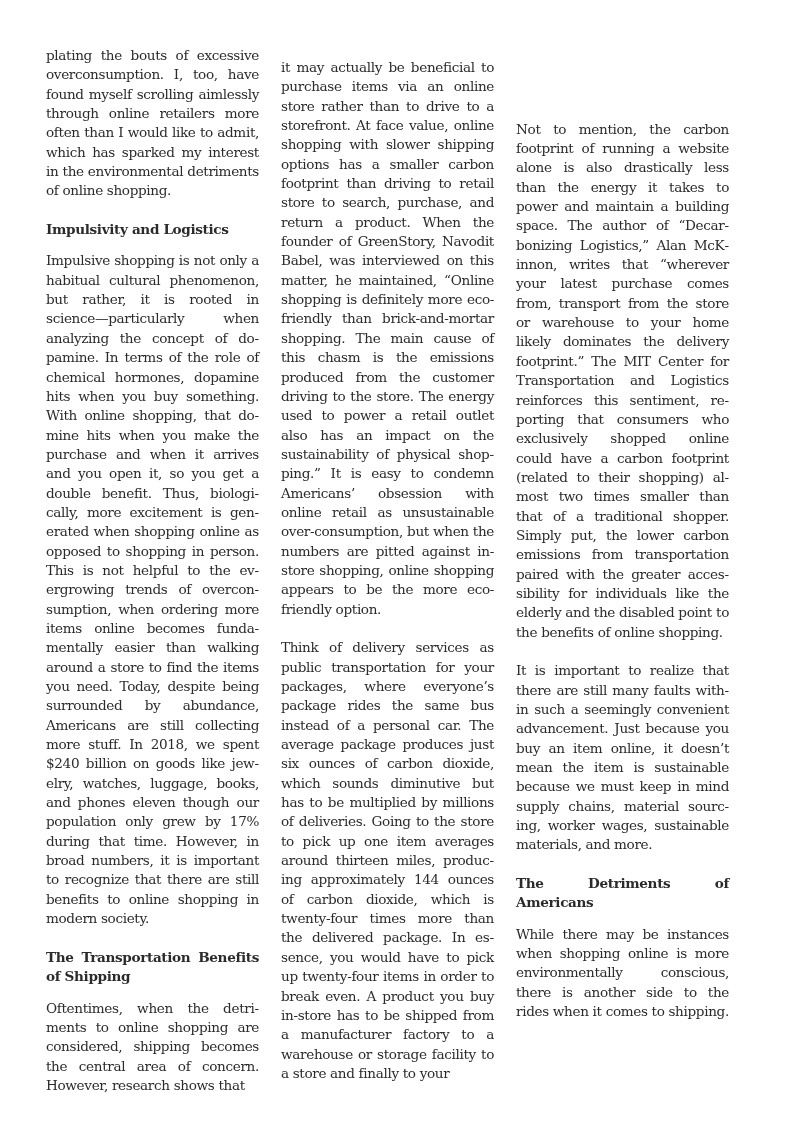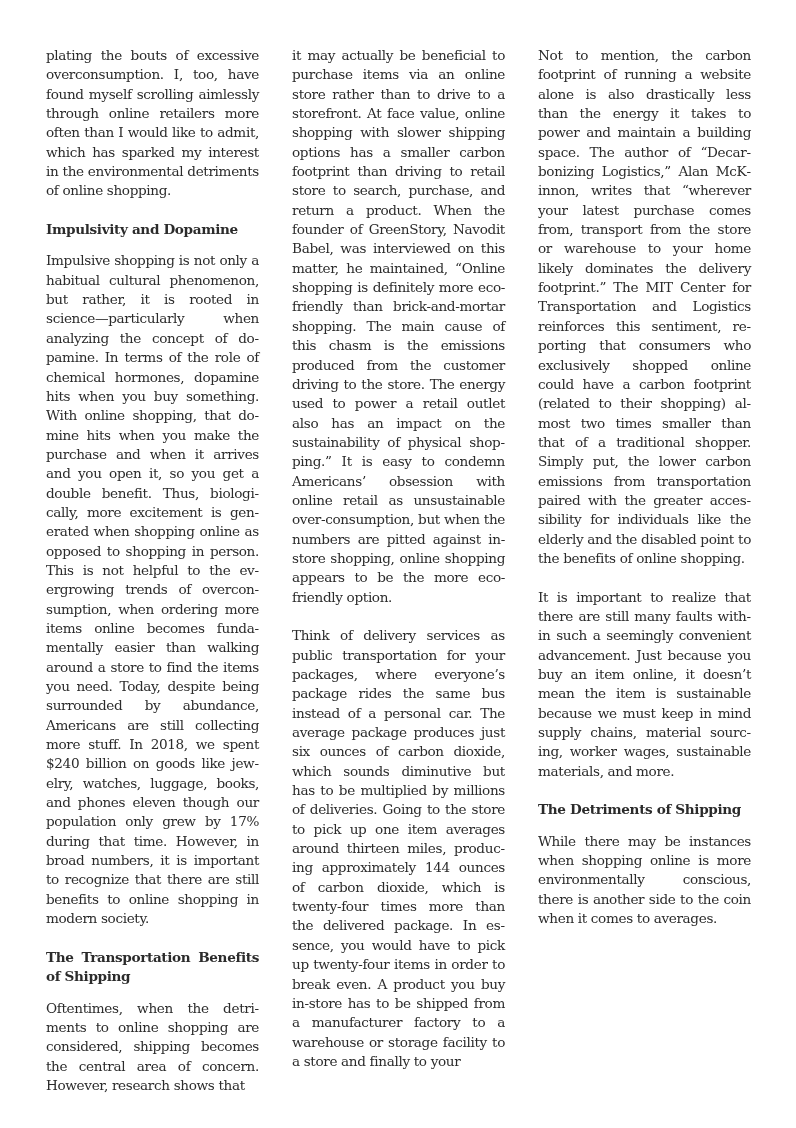--- a/index.html
+++ b/index.html
@@ -1,19 +1,19 @@
 <!DOCTYPE html>
 <html><head>
 <meta charset="utf-8">
 <style>
   html, body { margin: 0; padding: 0; background: #ffffff; }
   body { width: 796px; height: 1128px; position: relative; overflow: hidden; }
   .page {
     position: absolute; left: 46px; top: 46px; width: 706px;
-    display: flex; gap: 33px;
+    display: flex; gap: 22px; align-items: center;
   }
   .col {
     width: 213px;
     font-family: "DejaVu Serif", "Liberation Serif", serif;
     font-size: 13.6px;
     line-height: 19.35px;
     color: #2b2b2b;
     letter-spacing: -0.35px;
     word-spacing: 0px;
   }
@@ -31,28 +31,28 @@
     text-align-last: left;
   }
   .col h3 + p { margin-top: 12px; }
 </style>
 </head>
 <body>
 
 <div class="page">
   <div class="col">
     <p>plating the bouts of excessive overconsumption. I, too, have found myself scrolling aim­lessly through online retailers more often than I would like to admit, which has sparked my interest in the environmental detriments of online shopping.</p>
-    <h3>Impulsivity and Dopamine</h3>
+    <h3>Impulsivity and Logistics</h3>
     <p>Impulsive shopping is not only a habitual cultural phenom­enon, but rather, it is rooted in science—particularly when analyzing the concept of do­pamine. In terms of the role of chemical hormones, dopamine hits when you buy something. With online shopping, that do­mine hits when you make the purchase and when it arrives and you open it, so you get a double benefit. Thus, biologi­cally, more excitement is gen­erated when shopping online as opposed to shopping in person. This is not helpful to the ev­ergrowing trends of overcon­sumption, when ordering more items online becomes funda­mentally easier than walking around a store to find the items you need. Today, despite be­ing surrounded by abundance, Americans are still collecting more stuff. In 2018, we spent $240 billion on goods like jew­elry, watches, luggage, books, and phones eleven though our population only grew by 17% during that time. However, in broad numbers, it is important to recognize that there are still benefits to online shopping in modern society.</p>
     <h3>The Transportation Benefits of Shipping</h3>
     <p>Oftentimes, when the detri­ments to online shopping are considered, shipping becomes the central area of concern. However, research shows that</p>
   </div>
   <div class="col">
     <p>it may actually be beneficial to purchase items via an online store rather than to drive to a storefront. At face value, online shopping with slower shipping options has a smaller carbon footprint than driving to retail store to search, purchase, and return a product. When the founder of GreenStory, Navodit Babel, was interviewed on this matter, he maintained, “Online shopping is definitely more eco-friendly than brick-and-mortar shopping. The main cause of this chasm is the emis­sions produced from the cus­tomer driving to the store. The energy used to power a retail outlet also has an impact on the sustainability of physical shop­ping.” It is easy to condemn Americans’ obsession with online retail as unsustainable over-consumption, but when the numbers are pitted against in-store shopping, online shop­ping appears to be the more eco-friendly option.</p>
     <p>Think of delivery services as public transportation for your packages, where everyone’s package rides the same bus instead of a personal car. The average package produces just six ounces of carbon dioxide, which sounds diminutive but has to be multiplied by millions of deliveries. Going to the store to pick up one item averages around thirteen miles, produc­ing approximately 144 ounc­es of carbon dioxide, which is twenty-four times more than the delivered package. In es­sence, you would have to pick up twenty-four items in order to break even. A product you buy in-store has to be shipped from a manufacturer factory to a warehouse or storage facility to a store and finally to your</p>
   </div>
   <div class="col">
     <p>Not to mention, the carbon footprint of running a web­site alone is also drastically less than the energy it takes to power and maintain a building space. The author of “Decar­bonizing Logistics,” Alan McK­innon, writes that “wherever your latest purchase comes from, transport from the store or warehouse to your home likely dominates the delivery footprint.” The MIT Center for Transportation and Logistics reinforces this sentiment, re­porting that consumers who exclusively shopped online could have a carbon footprint (related to their shopping) al­most two times smaller than that of a traditional shopper. Simply put, the lower carbon emissions from transportation paired with the greater acces­sibility for individuals like the elderly and the disabled point to the benefits of online shop­ping.</p>
     <p>It is important to realize that there are still many faults with­in such a seemingly convenient advancement. Just because you buy an item online, it doesn’t mean the item is sustainable because we must keep in mind supply chains, material sourc­ing, worker wages, sustainable materials, and more.</p>
-    <h3>The Detriments of Shipping</h3>
-    <p>While there may be instances when shopping online is more environmentally conscious, there is another side to the coin when it comes to averages.</p>
+    <h3>The Detriments of Americans</h3>
+    <p>While there may be instances when shopping online is more environmentally conscious, there is another side to the rides when it comes to shipping.</p>
   </div>
 </div>
 
 </body></html>

